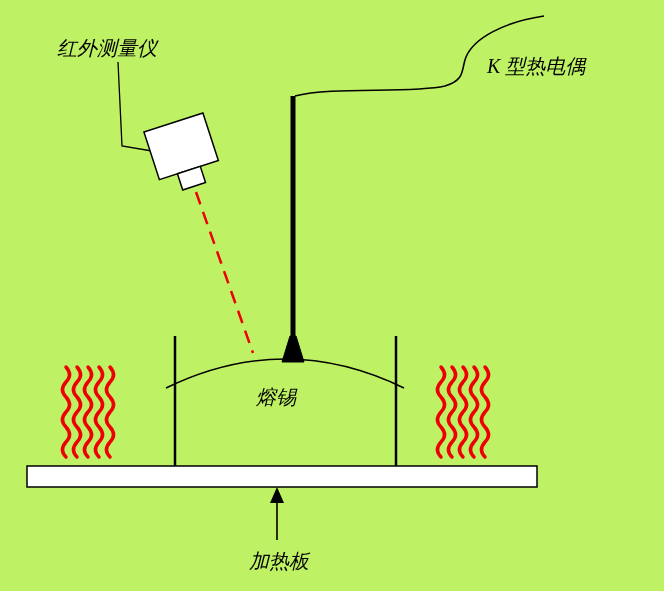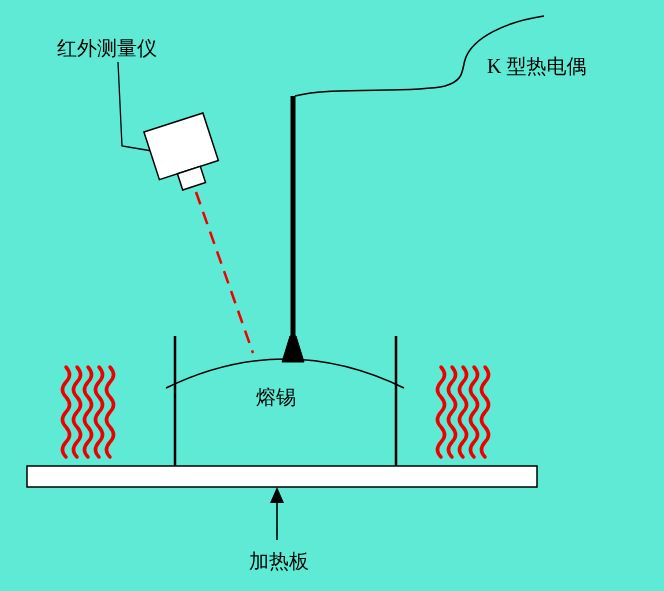--- a/index.html
+++ b/index.html
@@ -4,23 +4,24 @@
 <style>
   html, body {
     margin: 0;
     padding: 0;
     background: #ffffff;
   }
   .canvas {
     position: relative;
     width: 664px;
     height: 591px;
-    background: #5eead4;
+    background: #bef264;
     overflow: hidden;
     font-family: "Liberation Serif", "DejaVu Serif", serif;
+    font-style: italic;
   }
   svg { display: block; }
   .diagram-label {
     font-family: "Liberation Serif", "DejaVu Serif", serif;
     font-size: 20px;
     fill: #000000;
   }
   .outline { fill: #ffffff; stroke: #000000; stroke-width: 1.5; }
   .thinline { fill: none; stroke: #000000; stroke-width: 1.3; }
 </style>

